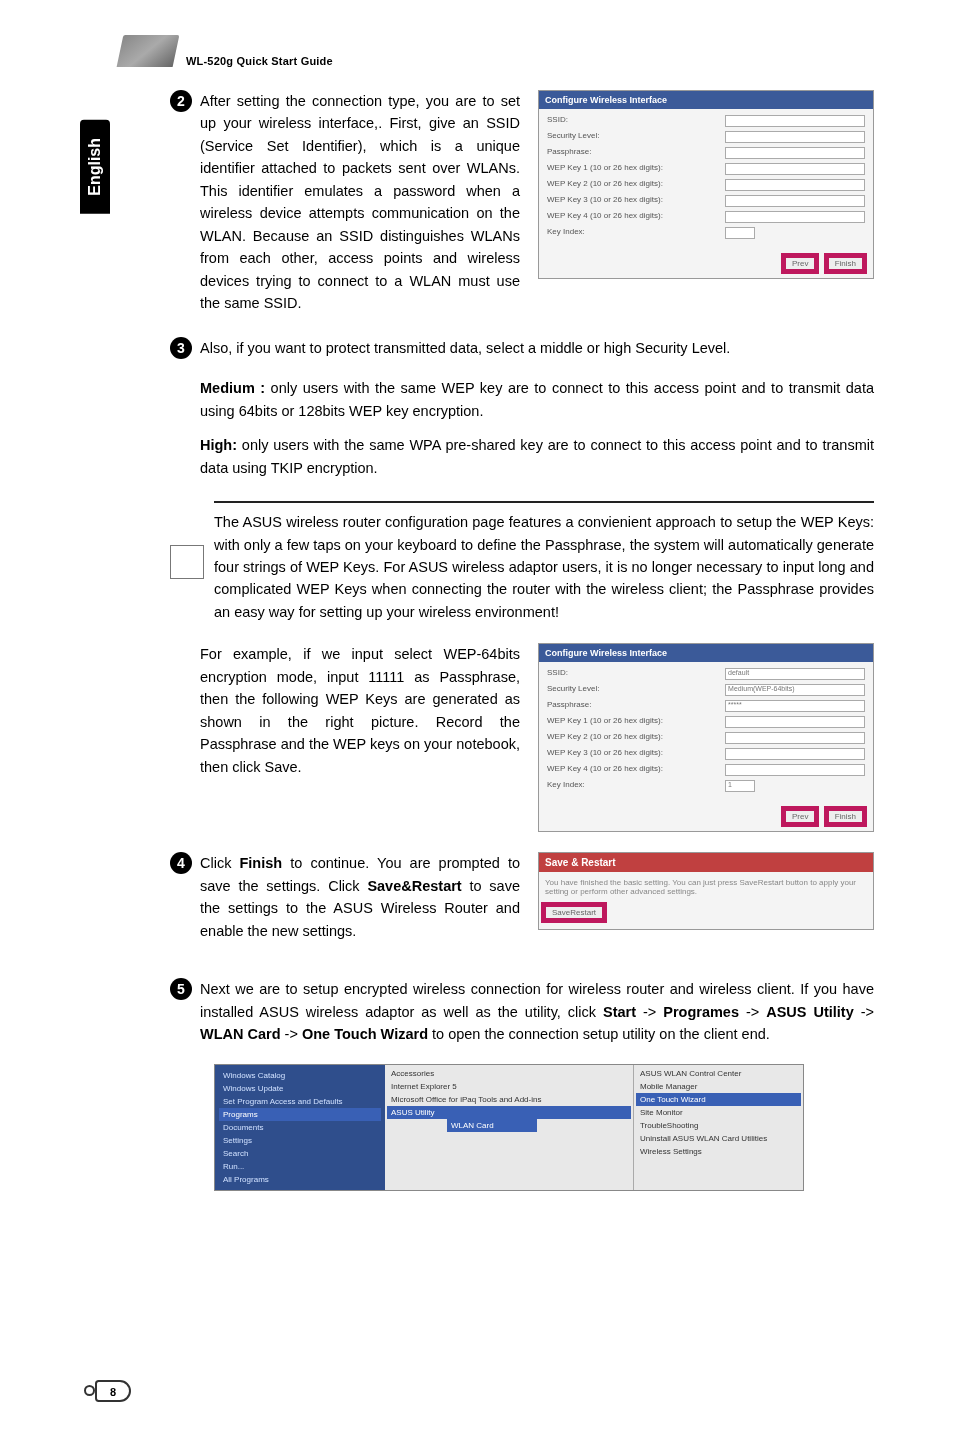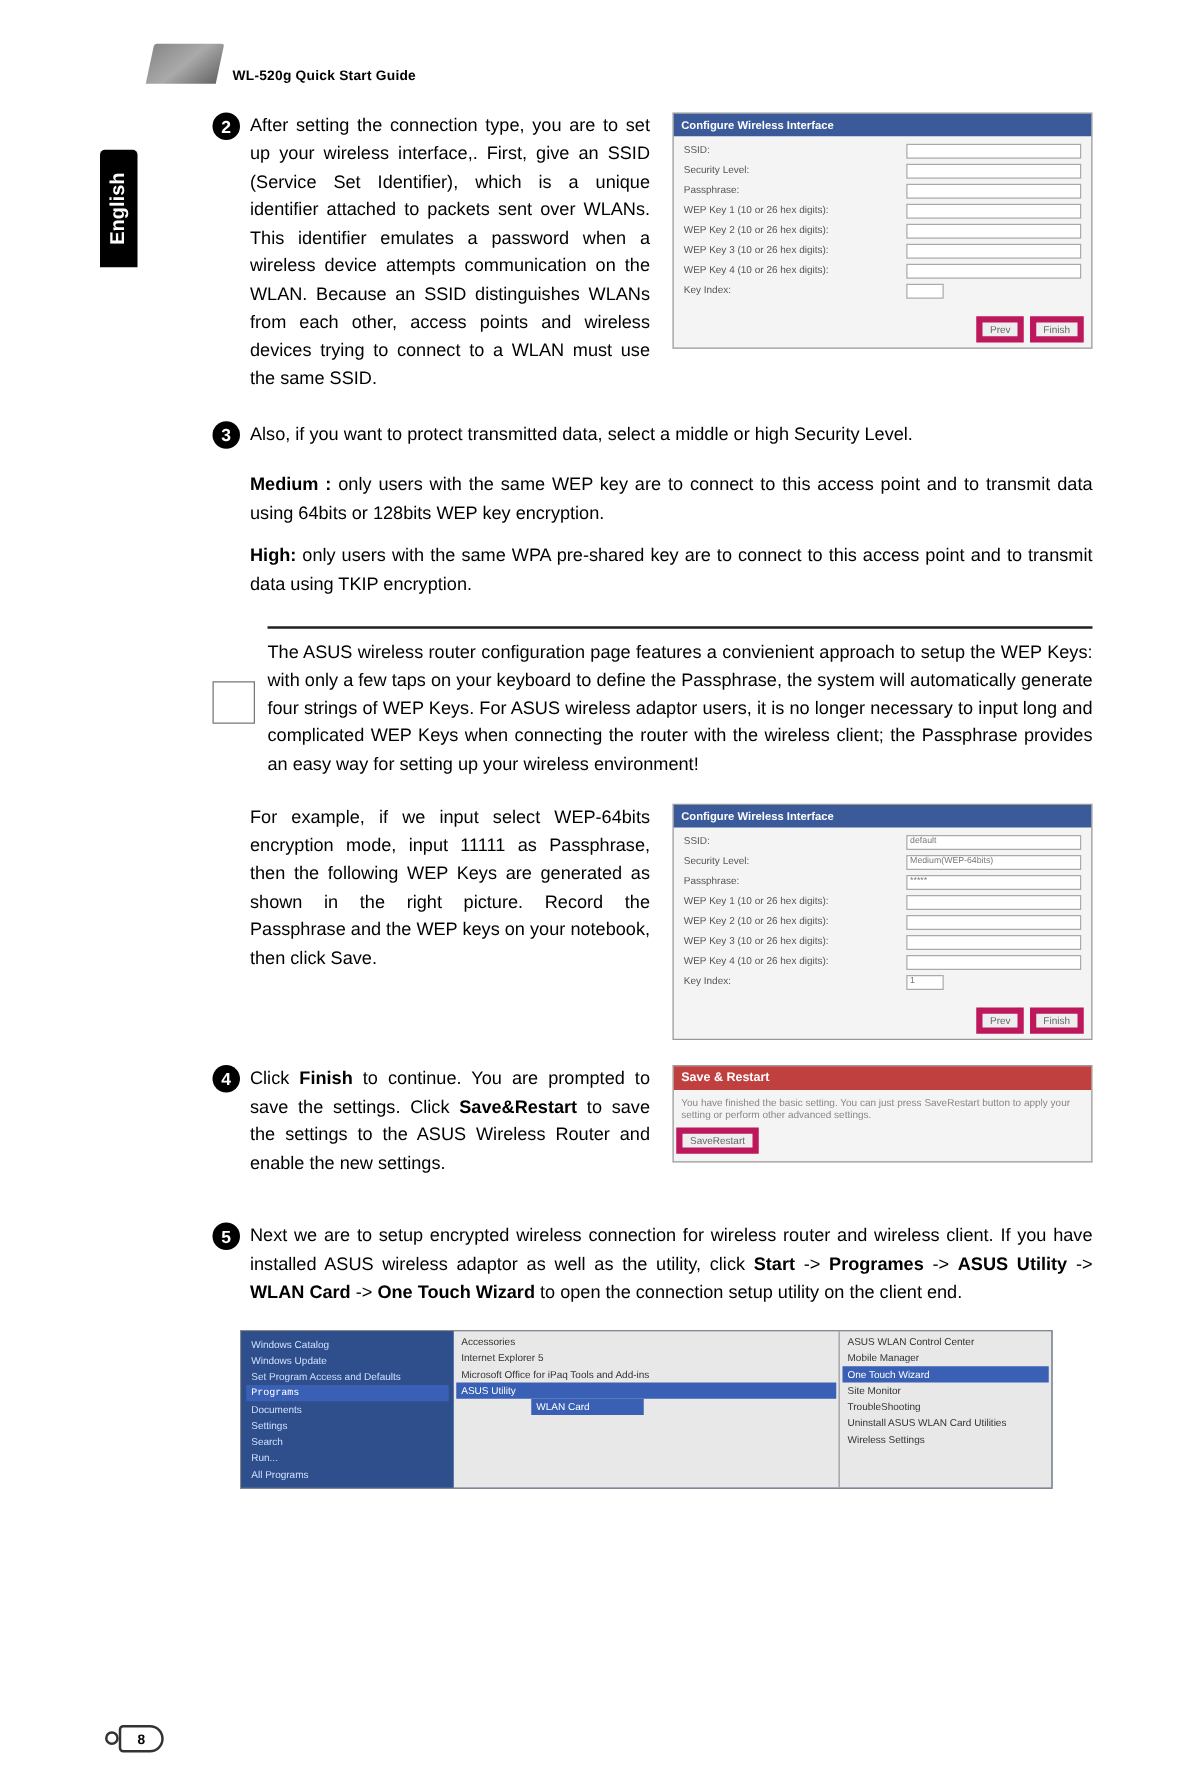--- a/index.html
+++ b/index.html
@@ -20,27 +20,27 @@
   .ss-body { padding: 6px 8px; }
   .ss-row { display: flex; margin-bottom: 4px; }
   .ss-label { width: 56%; color: #555; }
   .ss-input { flex: 1; height: 12px; background: #fff; border: 1px solid #aaa; font-size: 7px; padding: 0 2px; color:#777; overflow:hidden; }
   .ss-foot { text-align: right; padding: 4px 6px; }
   .ss-btn { display: inline-block; border: 5px solid #be185d; padding: 1px 6px; font-size: 8px; background: #eee; margin-left: 2px; }
   .indent-block { margin: 12px 0 12px 30px; font-size: 14.5px; line-height: 1.55; text-align: justify; }
   .divider-row { display: flex; align-items: center; margin: 22px 0 18px; }
   .divider-icon { width: 34px; height: 34px; border: 1px solid #777; margin-right: 10px; flex-shrink: 0; }
   .divider-line { border-top: 2px solid #222; margin-bottom: 8px; }
-  .tree-shot { background: #3b5a99; color: #fff; font-size: 9px; margin: 12px 0 0 22px; width: 650px; border: 1px solid #888; }
+  .tree-shot { background: #3b5a99; color: #fff; font-size: 9px; margin: 12px 0 0 44px; width: 590px; border: 1px solid #888; }
   .tree-row { display: flex; }
   .tree-left { width: 170px; background: #2f4e8c; padding: 4px; }
   .tree-main { flex: 1; background: #e8e8e8; color: #333; padding: 2px; }
   .tree-right { width: 170px; background: #e8e8e8; color: #333; padding: 2px; border-left: 1px solid #aaa; }
   .tree-item { padding: 2px 4px; color: #cfe0ff; font-size: 8px; }
-  .tree-item.sel { background: #3960b5; color: #fff; font-family: Liberation Mono, monospace; }
+  .tree-item.sel { background: #3960b5; color: #fff; }
   .tree-rt-item { padding: 2px 4px; font-size: 8px; }
   .page-num { position: absolute; left: 95px; bottom: 30px; width: 36px; height: 22px; border: 2px solid #333; border-radius: 4px 12px 12px 4px; text-align: center; line-height: 20px; font-size: 11px; font-weight: bold; }
   .circle { position:absolute; left:84px; bottom:36px; width:11px; height:11px; border:2px solid #333; border-radius:50%; background:#fff; }
   .save-header { background: #c04040; color: #fff; padding: 4px 6px; font-weight: bold; font-size: 10px; }
   .small-text { font-size: 8px; color: #888; padding: 6px; }
 </style>
 </head>
 <body>
 
 <div class="logo-area">

